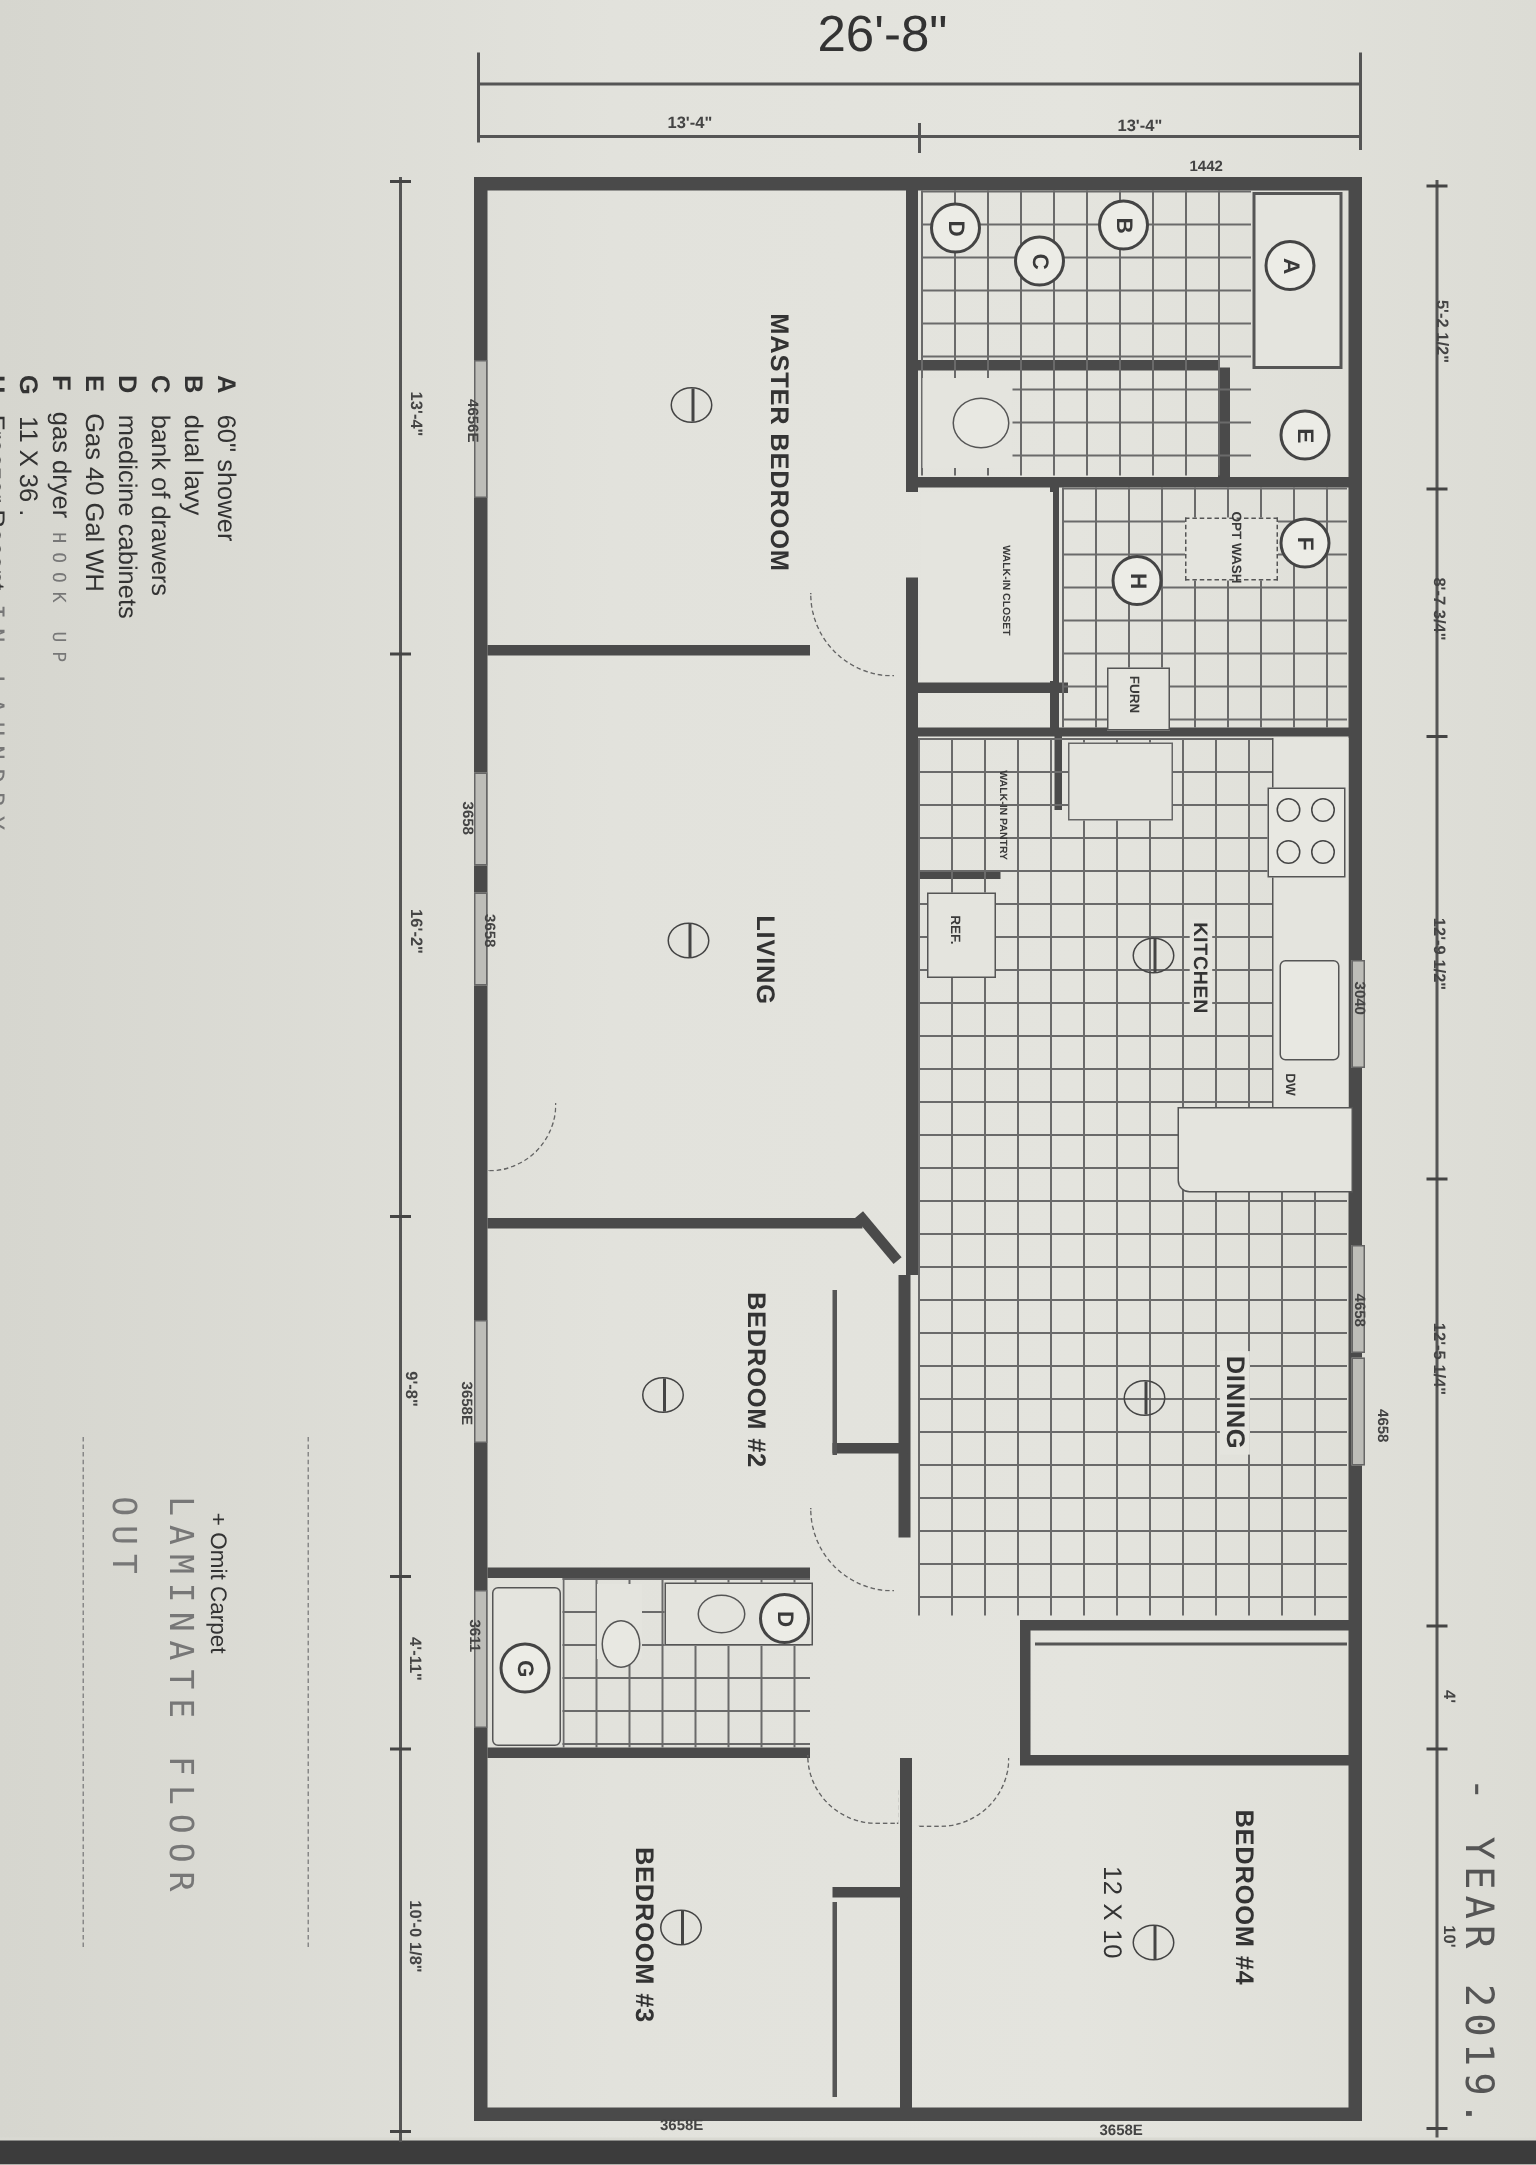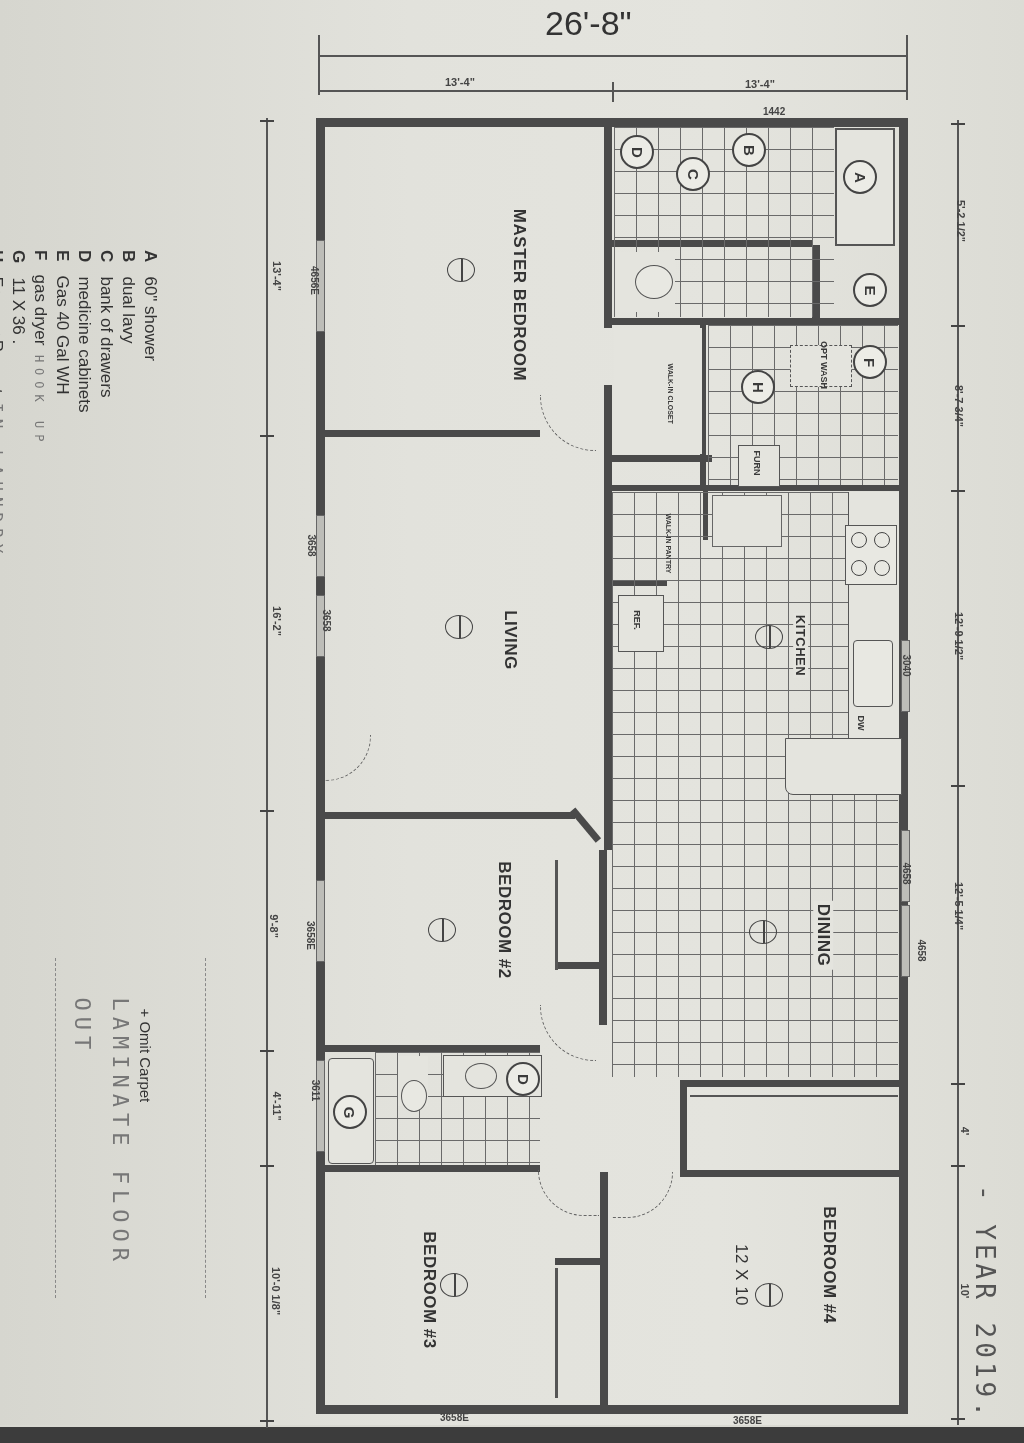--- a/index.html
+++ b/index.html
@@ -40,21 +40,21 @@
 <div class="bottom-bar"></div>
 
 <div class="abs" style="left:545px;top:4px;font-size:34px;color:#333;">26'-8"</div>
 <div class="dim-line" style="left:318px;top:55px;width:590px;height:2px;"></div>
 <div class="dim-line" style="left:318px;top:35px;width:2px;height:60px;"></div>
 <div class="dim-line" style="left:906px;top:35px;width:2px;height:65px;"></div>
 <div class="dim-line" style="left:318px;top:90px;width:590px;height:2px;"></div>
 <div class="dim-line" style="left:612px;top:82px;width:2px;height:20px;"></div>
 <div class="abs dim-txt" style="left:445px;top:76px;">13'-4"</div>
 <div class="abs dim-txt" style="left:745px;top:78px;">13'-4"</div>
-<div class="abs win-txt" style="left:763px;top:106px;">1442</div>
+<div class="abs win-txt" style="left:793px;top:106px;">1442</div>
 
 <div class="dim-line" style="left:266px;top:118px;width:2px;height:1310px;"></div>
 <div class="tick" style="left:260px;top:120px;"></div>
 <div class="tick" style="left:260px;top:435px;"></div>
 <div class="tick" style="left:260px;top:810px;"></div>
 <div class="tick" style="left:260px;top:1050px;"></div>
 <div class="tick" style="left:260px;top:1165px;"></div>
 <div class="tick" style="left:260px;top:1420px;"></div>
 <div class="rot dim-txt" style="left:262px;top:270px;">13'-4"</div>
 <div class="rot dim-txt" style="left:262px;top:615px;">16'-2"</div>

